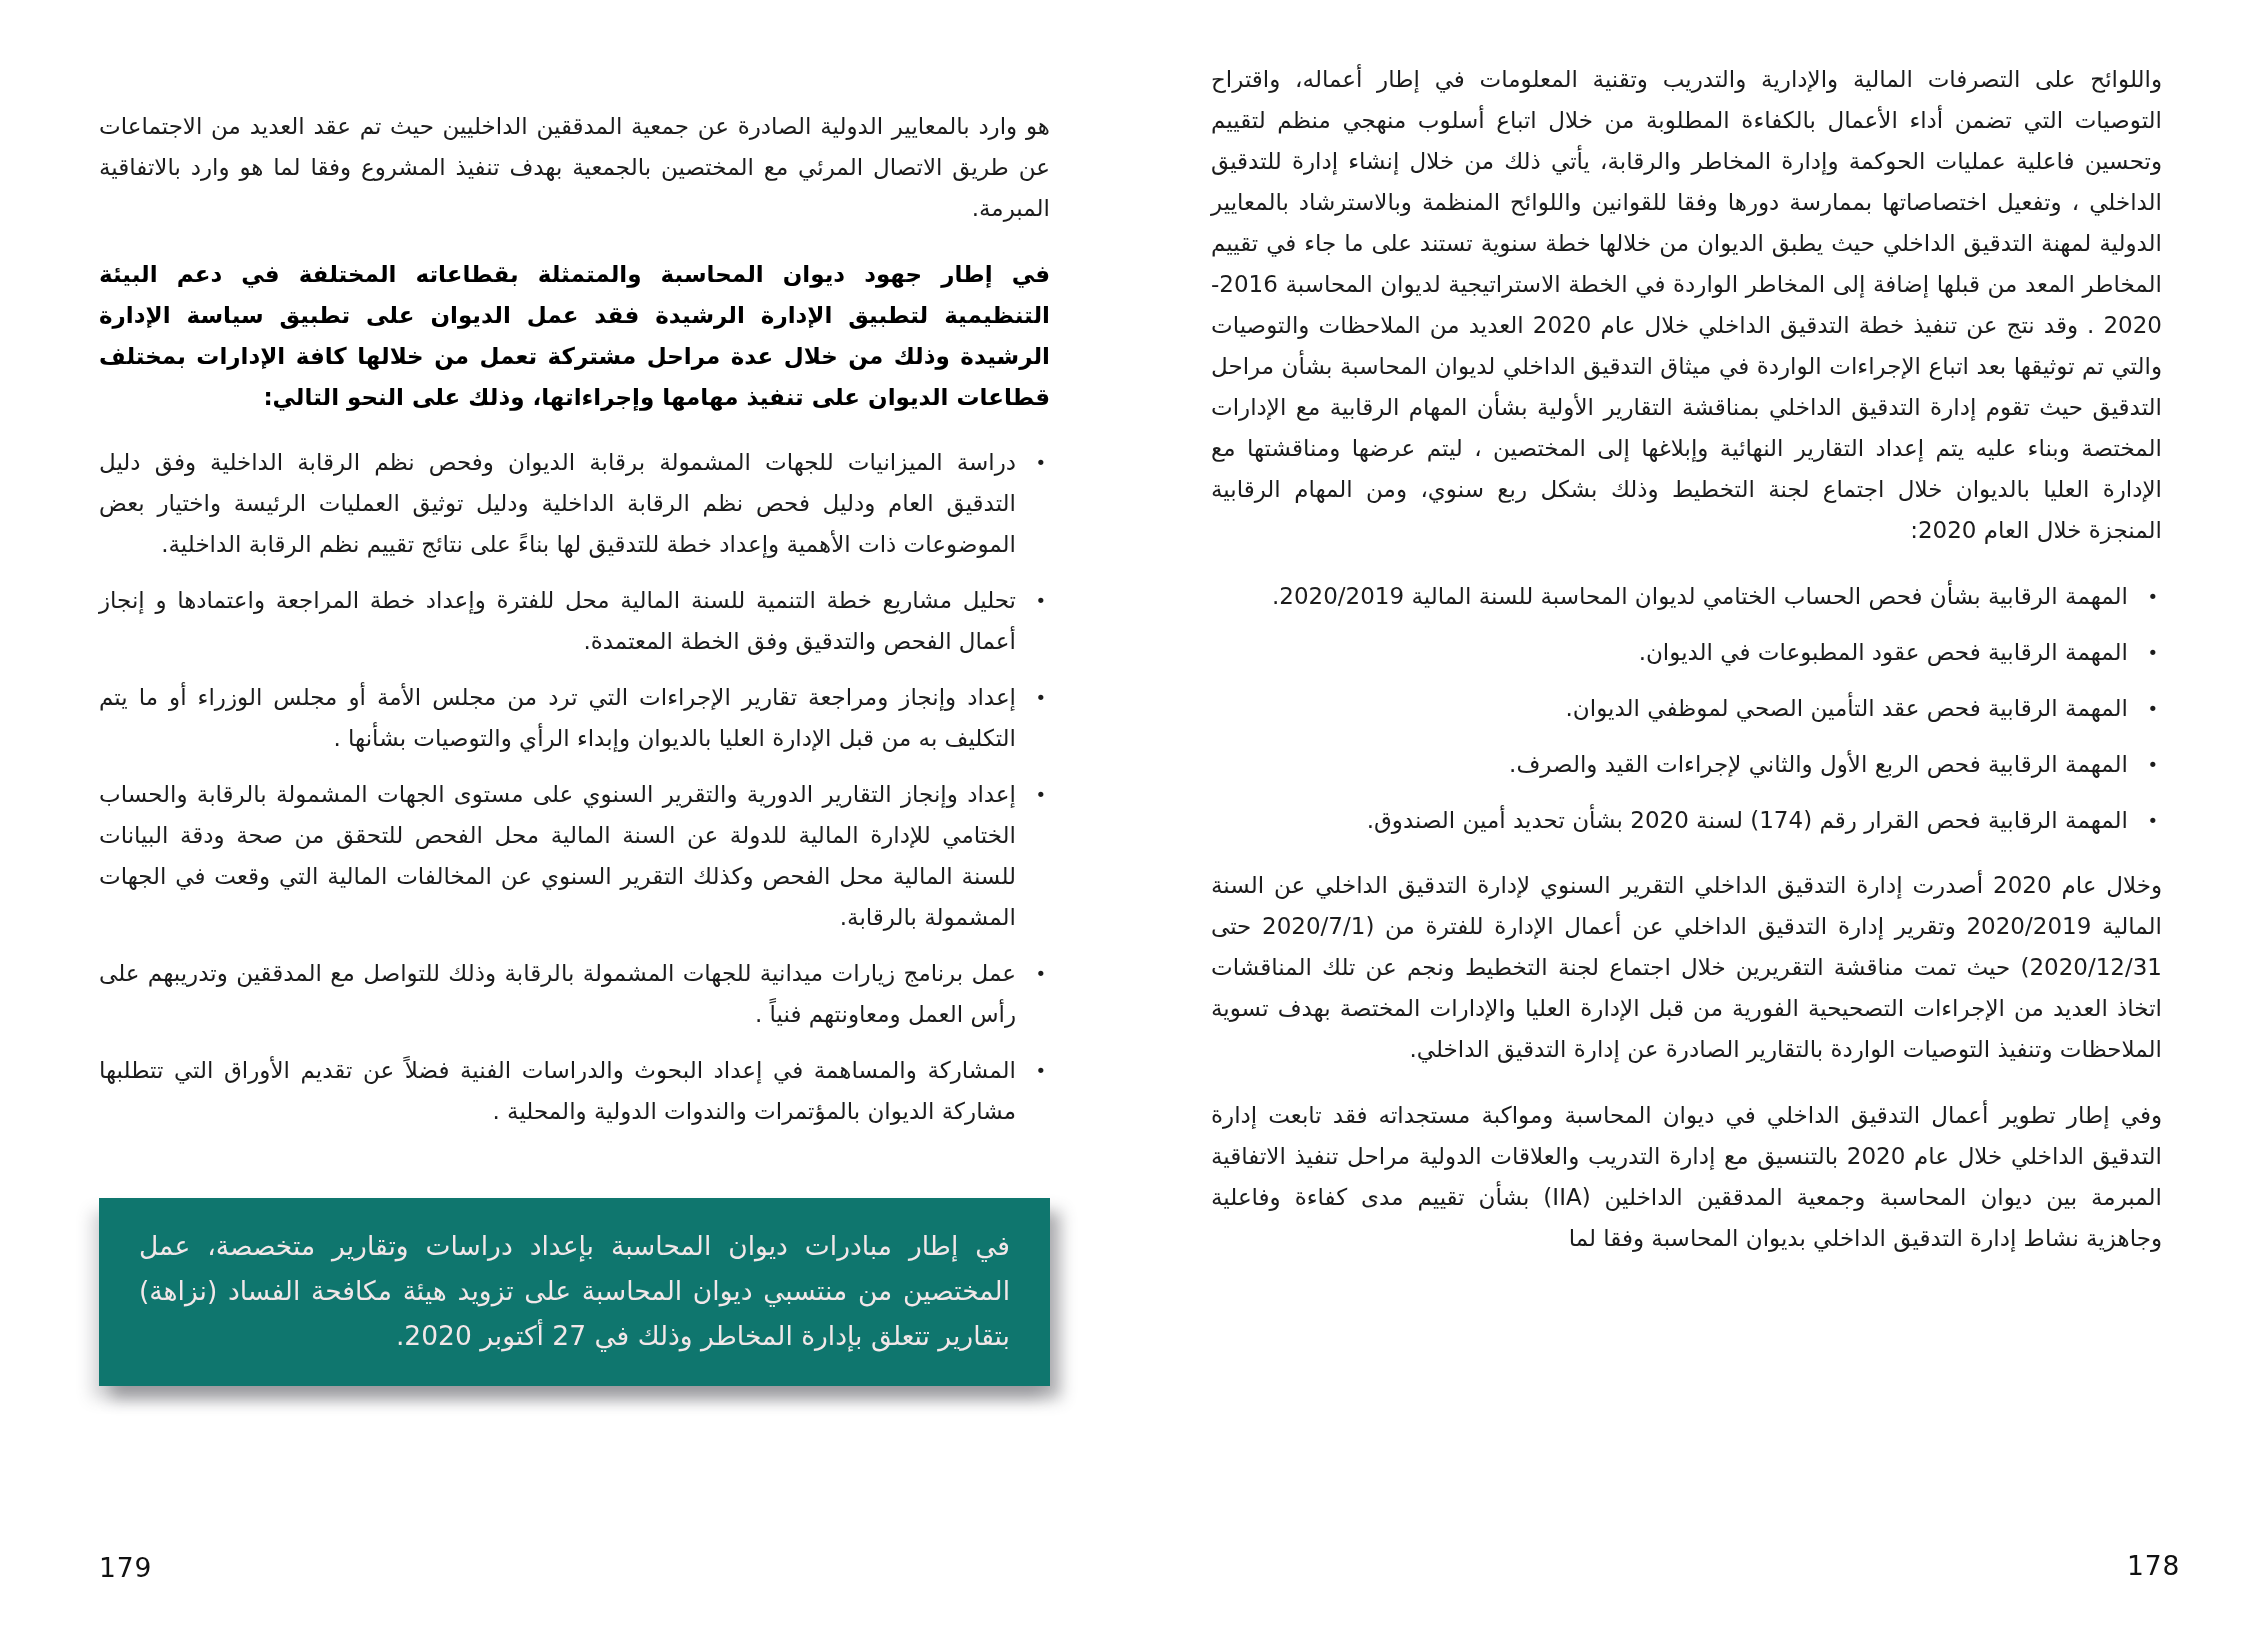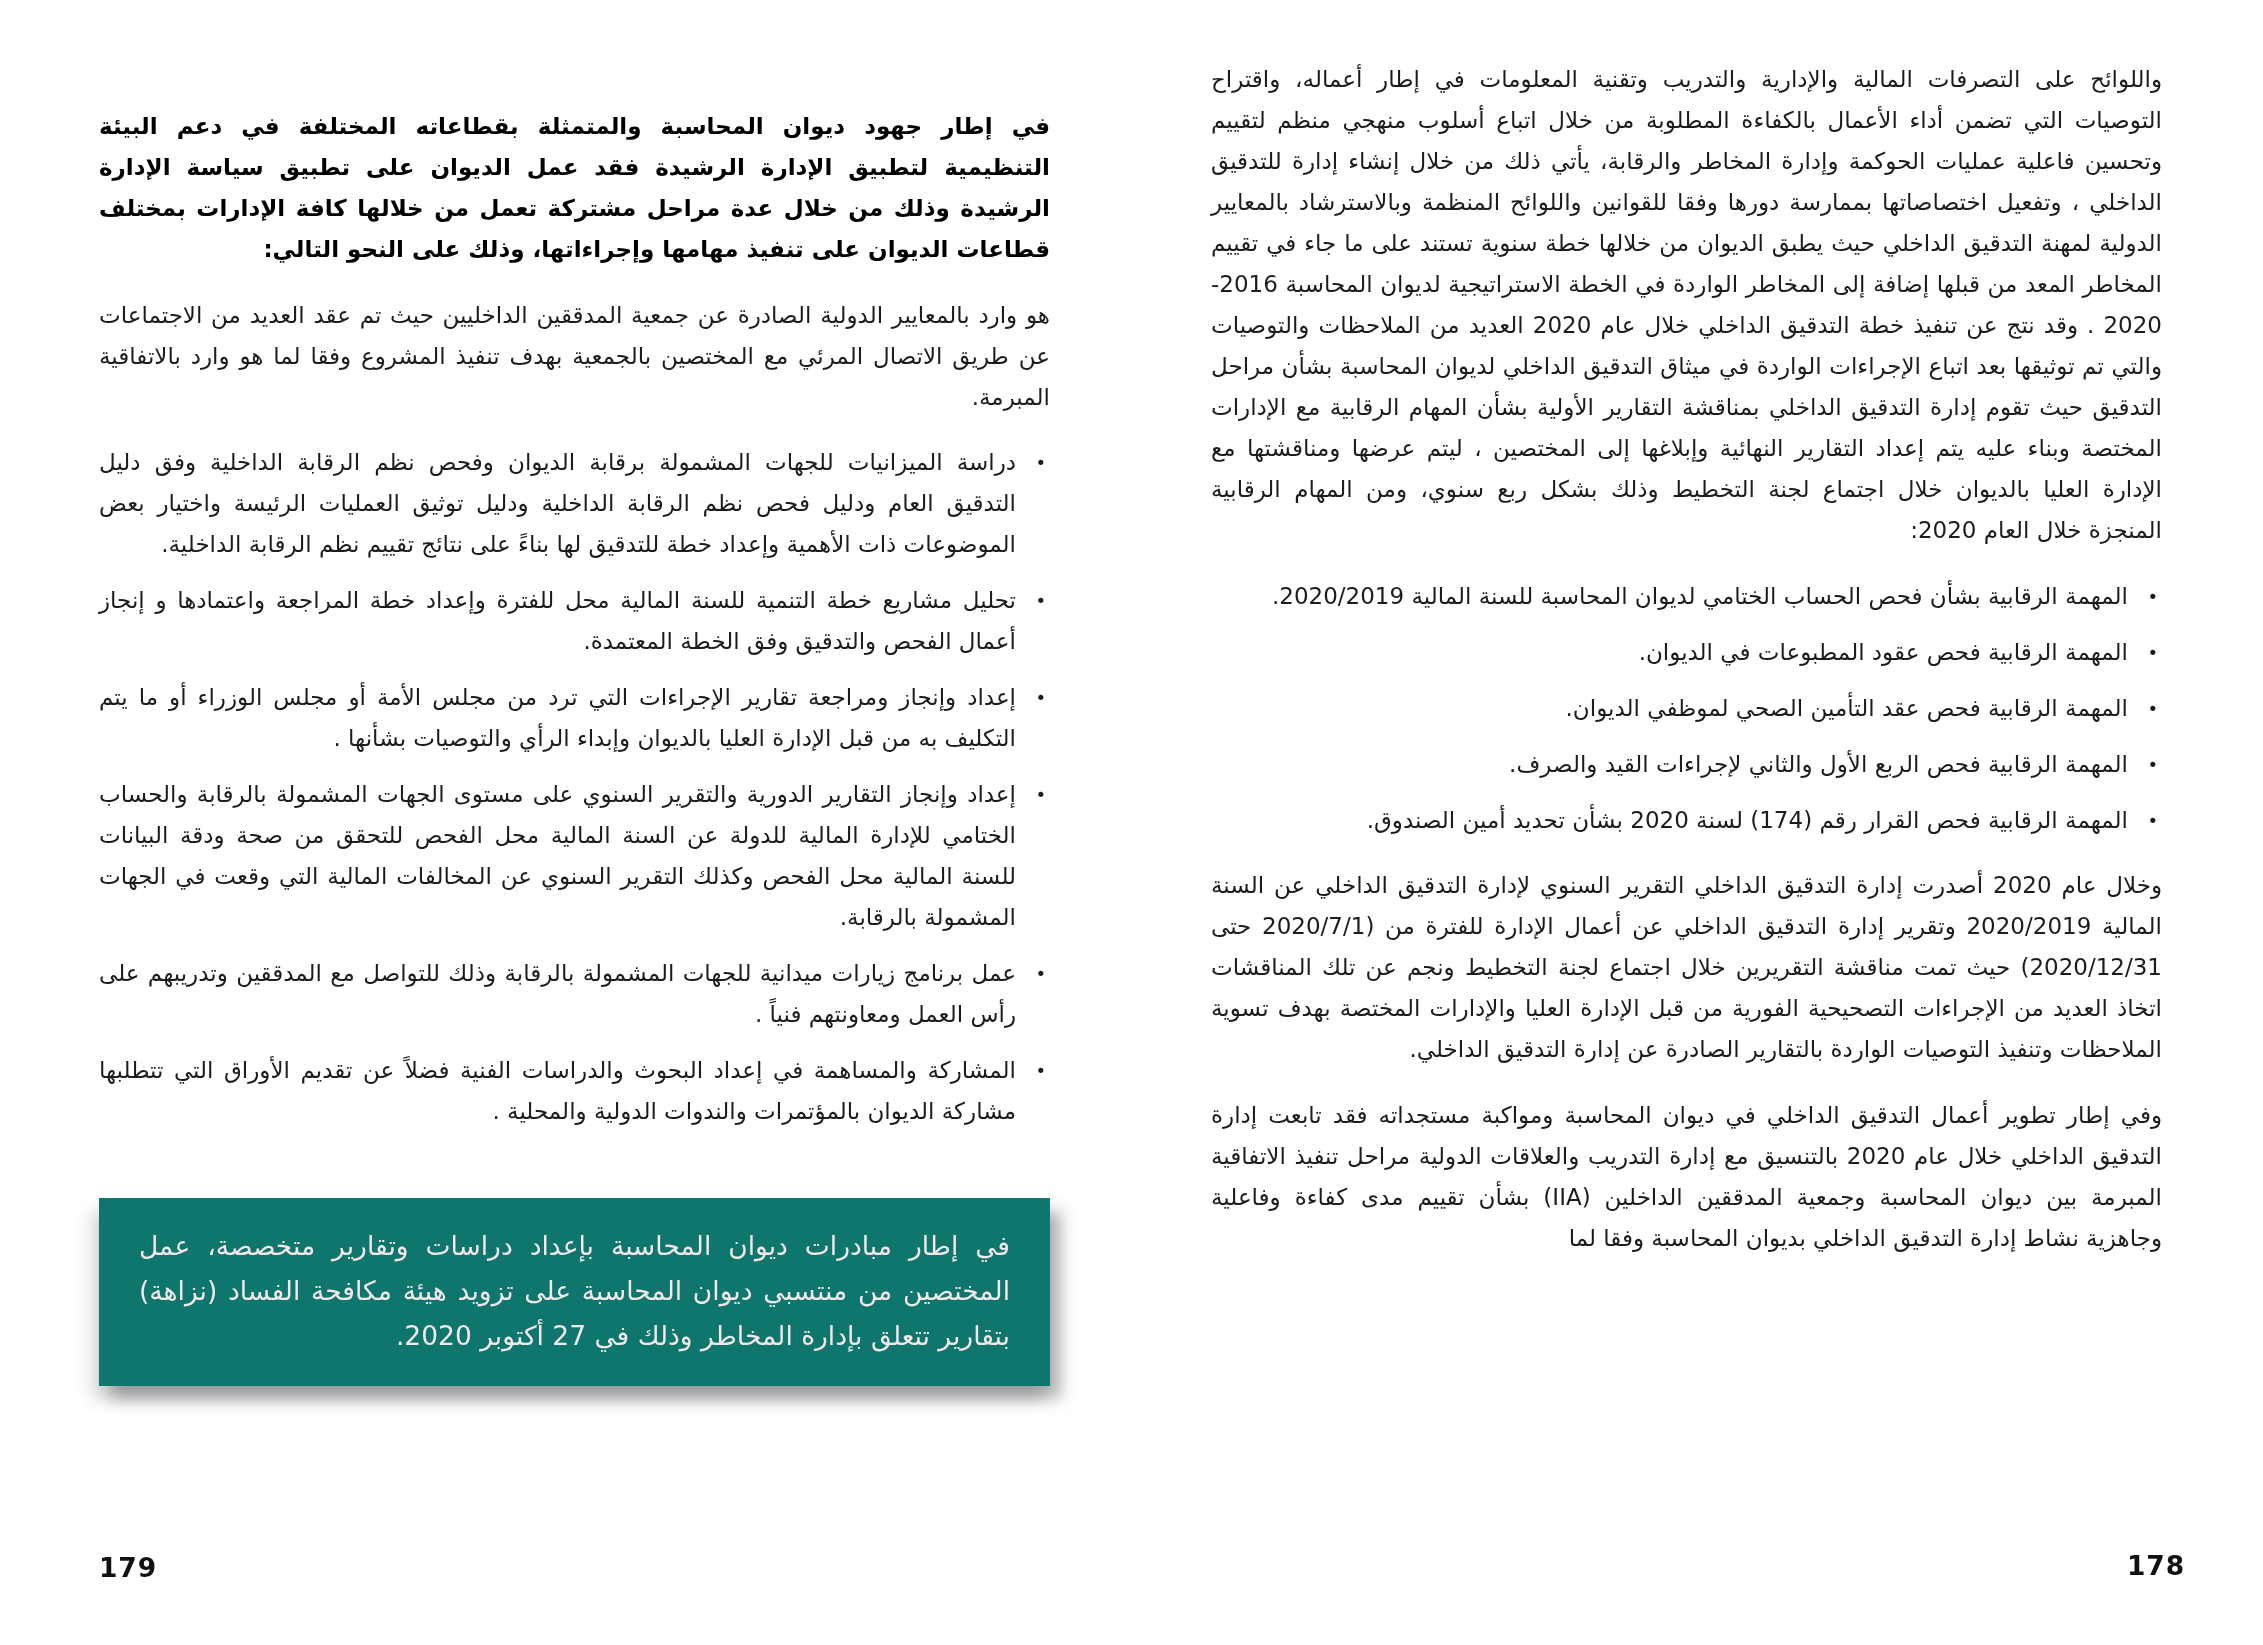--- a/index.html
+++ b/index.html
@@ -53,37 +53,37 @@
     color: #f2e7e9;
     padding: 24.6px 40px 28px 40px;
     font-size: 26.5px;
     line-height: 45px;
     text-align: justify;
     box-shadow: 11.4px 13.2px 15px rgba(75, 75, 82, 0.45),
                 -7.6px 13.2px 15px rgba(75, 75, 82, 0.22);
   }
   .page-num {
     position: absolute;
-    font-weight: bold;
+    font-weight: normal;
     font-size: 26.5px;
     color: #111111;
     letter-spacing: 0.9px;
   }
   .pn-left  { left: 99px;  top: 1552px; }
   .pn-right { left: 2127px; top: 1550px; }
 </style>
 </head>
 <body>
 
 <div class="spread">
 
   <div class="page-col col-left">
+    <div class="para">هو وارد بالمعايير الدولية الصادرة عن جمعية المدققين الداخليين حيث تم عقد العديد من الاجتماعات عن طريق الاتصال المرئي مع المختصين بالجمعية بهدف تنفيذ المشروع وفقا لما هو وارد بالاتفاقية المبرمة.</div>
+
     <div class="para bold">في إطار جهود ديوان المحاسبة والمتمثلة بقطاعاته المختلفة في دعم البيئة التنظيمية لتطبيق الإدارة الرشيدة فقد عمل الديوان على تطبيق سياسة الإدارة الرشيدة وذلك من خلال عدة مراحل مشتركة تعمل من خلالها كافة الإدارات بمختلف قطاعات الديوان على تنفيذ مهامها وإجراءاتها، وذلك على النحو التالي:</div>
-
-    <div class="para">هو وارد بالمعايير الدولية الصادرة عن جمعية المدققين الداخليين حيث تم عقد العديد من الاجتماعات عن طريق الاتصال المرئي مع المختصين بالجمعية بهدف تنفيذ المشروع وفقا لما هو وارد بالاتفاقية المبرمة.</div>
 
     <ul class="bullets">
       <li>
         <span class="dot">•</span>
         <span>دراسة الميزانيات للجهات المشمولة برقابة الديوان وفحص نظم الرقابة الداخلية وفق دليل التدقيق العام ودليل فحص نظم الرقابة الداخلية ودليل توثيق العمليات الرئيسة واختيار بعض الموضوعات ذات الأهمية وإعداد خطة للتدقيق لها بناءً على نتائج تقييم نظم الرقابة الداخلية.</span>
       </li>
       <li>
         <span class="dot">•</span>
         <span>تحليل مشاريع خطة التنمية للسنة المالية محل للفترة وإعداد خطة المراجعة واعتمادها و إنجاز أعمال الفحص والتدقيق وفق الخطة المعتمدة.</span>
       </li>

